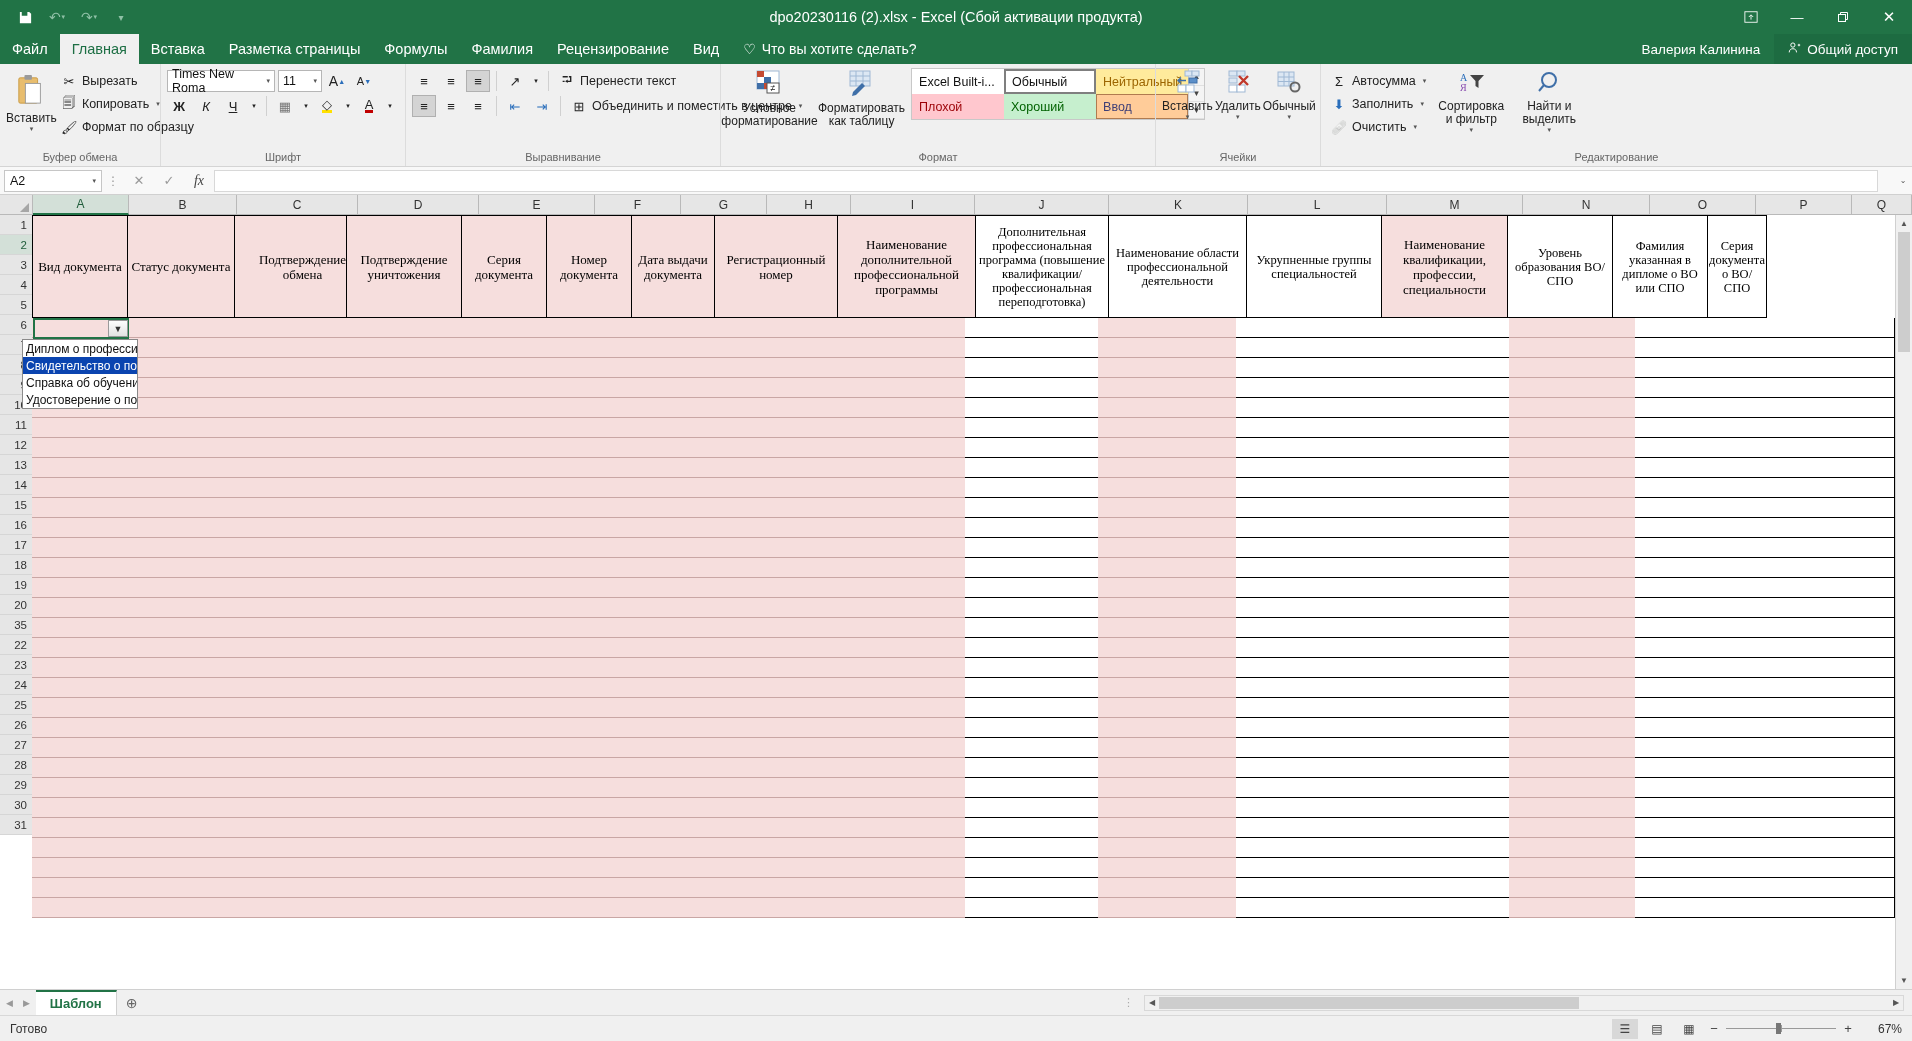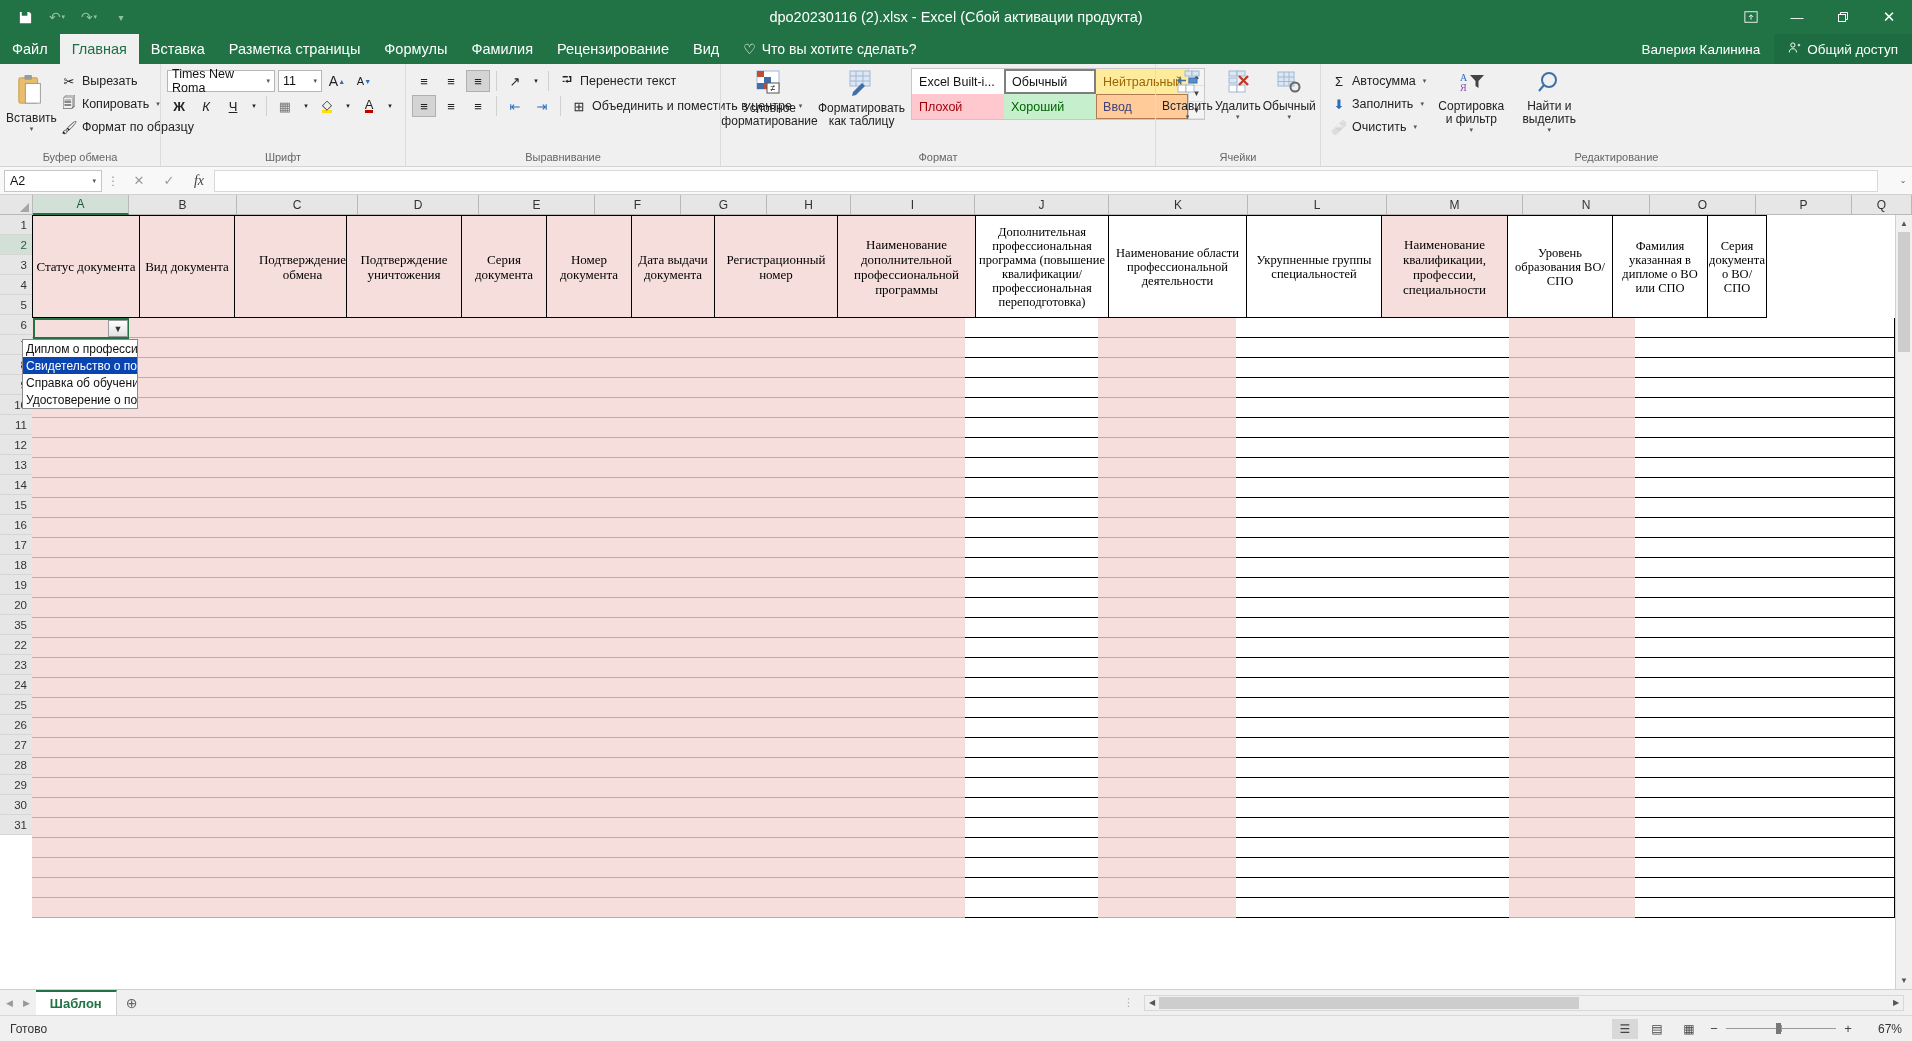--- a/index.html
+++ b/index.html
@@ -626,22 +626,22 @@
           <div class="rowhdr">25</div>
           <div class="rowhdr">26</div>
           <div class="rowhdr">27</div>
           <div class="rowhdr">28</div>
           <div class="rowhdr">29</div>
           <div class="rowhdr">30</div>
           <div class="rowhdr">31</div>
         </div>
       <div class="cells" id="cells">
           <div class="hdrcells">
+            <div class="hdrcell" style="width: 96px;">Вид документа</div>
             <div class="hdrcell" style="width: 108px;">Статус документа</div>
-            <div class="hdrcell" style="width: 96px;">Вид документа</div>
             <div class="hdrcell" style="width: 113px; padding-left: 26px;">Подтверждение обмена</div>
             <div class="hdrcell" style="width: 116px;">Подтверждение уничтожения</div>
             <div class="hdrcell" style="width: 86px;">Серия документа</div>
             <div class="hdrcell" style="width: 86px;">Номер документа</div>
             <div class="hdrcell" style="width: 84px;">Дата выдачи документа</div>
             <div class="hdrcell" style="width: 124px;">Регистрационный номер</div>
             <div class="hdrcell" style="width: 139px;">Наименование дополнительной профессиональной программы</div>
             <div class="hdrcell white" style="width: 134px;">Дополнительная профессиональная программа (повышение квалификации/ профессиональная переподготовка)</div>
             <div class="hdrcell white" style="width: 139px;">Наименование области профессиональной деятельности</div>
             <div class="hdrcell white" style="width: 136px;">Укрупненные группы специальностей</div>

